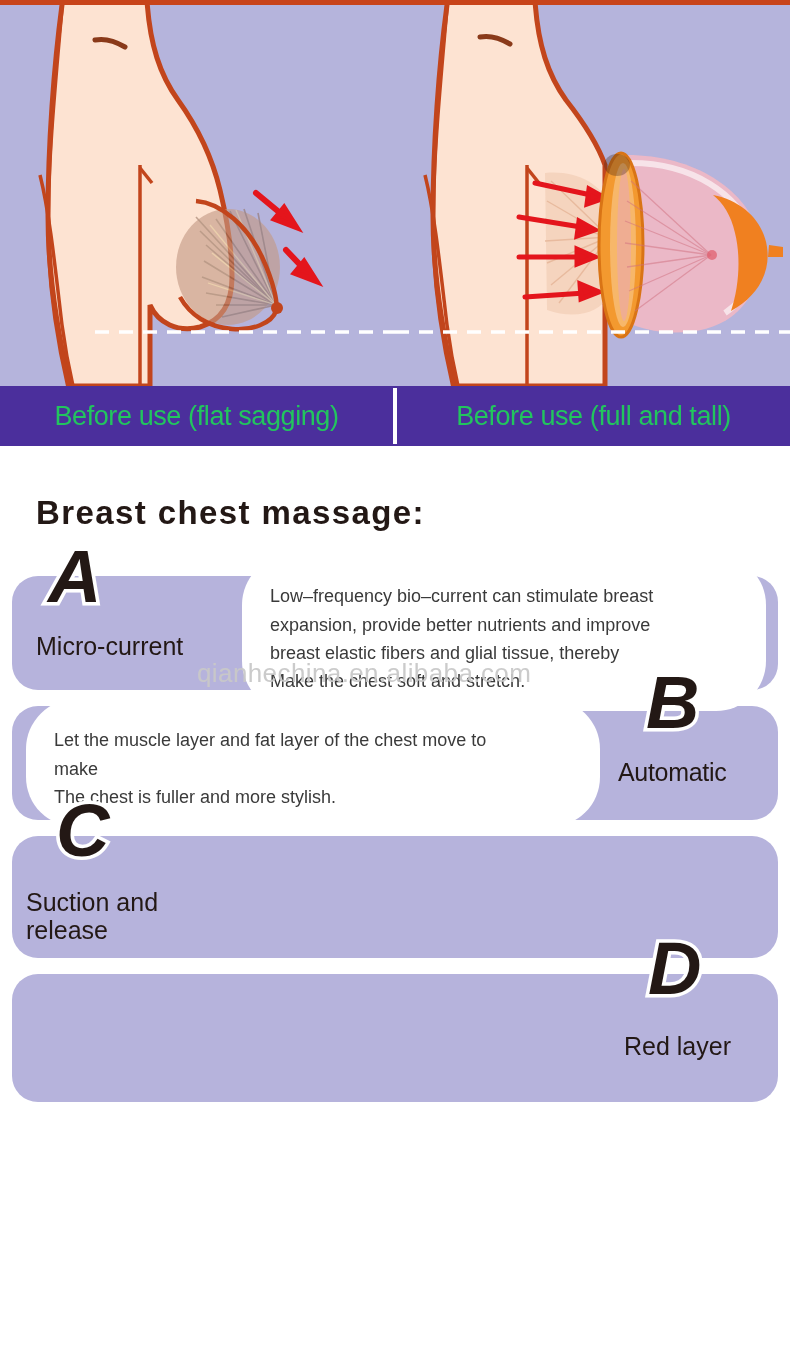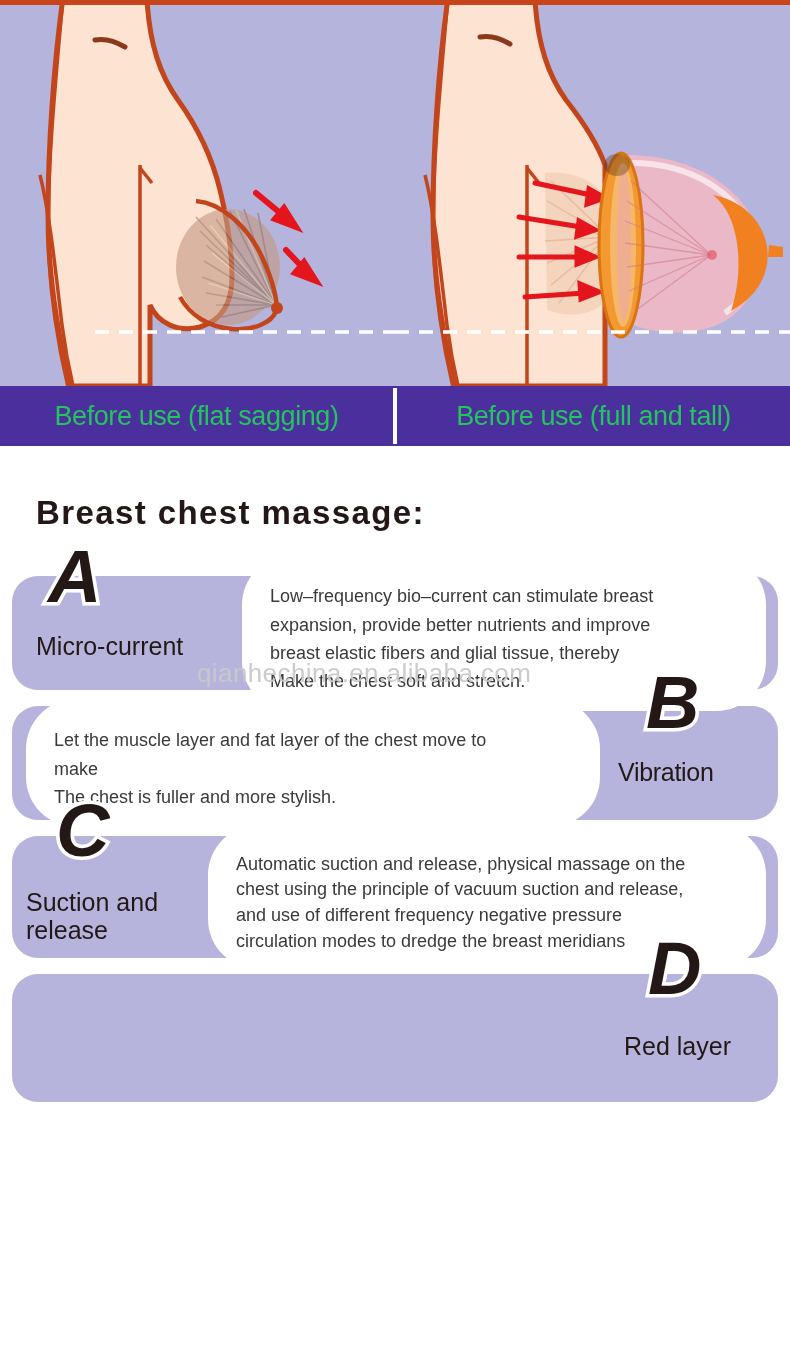--- a/index.html
+++ b/index.html
@@ -340,41 +340,35 @@
       <span class="bubble-text">Low–frequency bio–current can stimulate breast
 expansion, provide better nutrients and improve
 breast elastic fibers and glial tissue, thereby
 Make the chest soft and stretch.</span>
     </div>
   </div>
 
   <div class="card b label-right">
     <div class="label-zone w-b">
       <span class="big-letter letter-b">B</span>
-      <span class="label-name name-b">Vibration</span>
+      <span class="label-name name-b">Automatic</span>
     </div>
     <div class="bubble">
       <span class="bubble-text">Let the muscle layer and fat layer of the chest move to
 make
 The chest is fuller and more stylish.</span>
     </div>
   </div>
 
   <div class="card c">
     <div class="label-zone w-c">
       <span class="big-letter letter-c">C</span>
       <span class="label-name name-c">Suction and
 release</span>
     </div>
-    <div class="bubble">
-      <span class="bubble-text">Automatic suction and release, physical massage on the
-chest using the principle of vacuum suction and release,
-and use of different frequency negative pressure
-circulation modes to dredge the breast meridians</span>
-    </div>
   </div>
 
   <div class="card d label-right">
     <div class="label-zone w-d">
       <span class="big-letter letter-d">D</span>
       <span class="label-name name-d">Red layer</span>
     </div>
   </div>
 
 </div>

